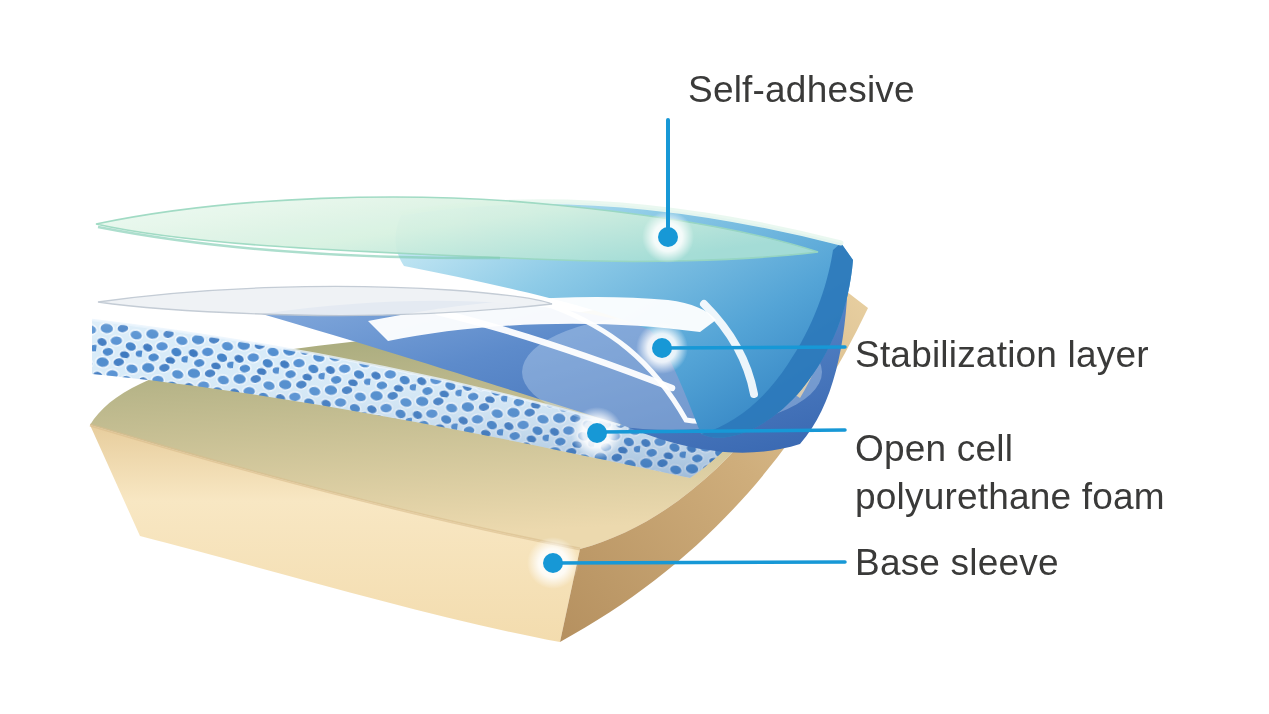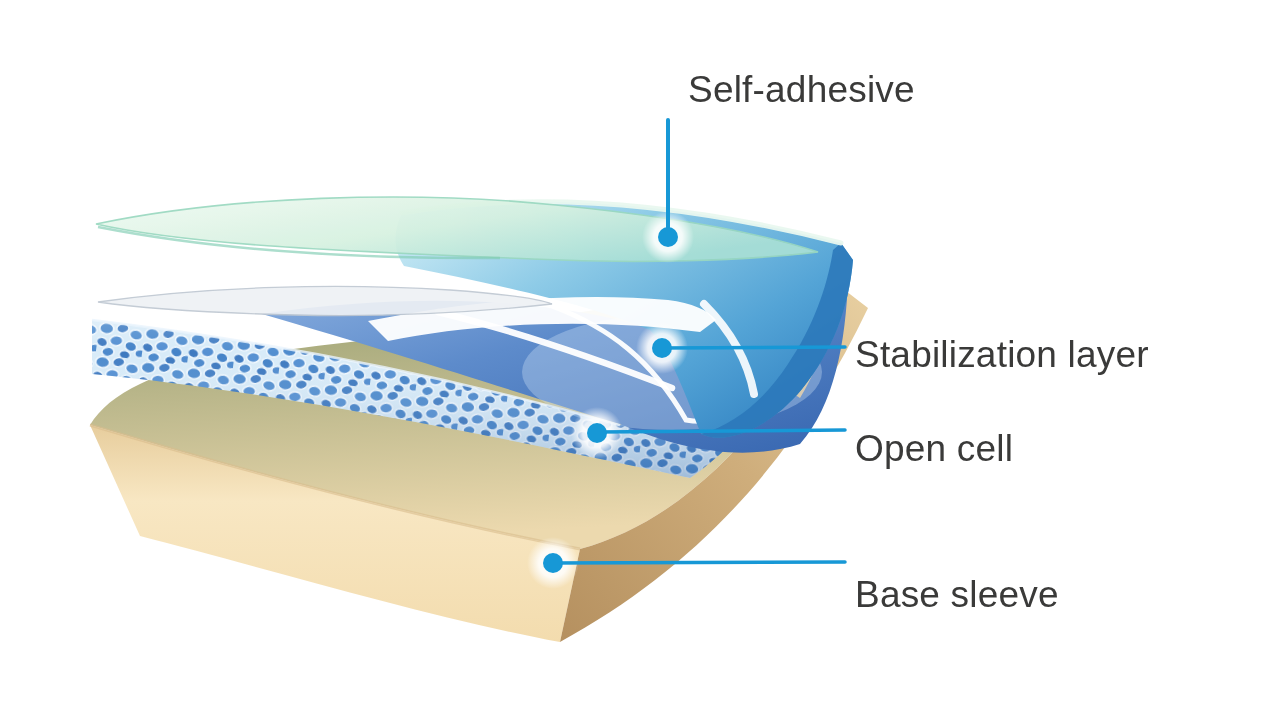--- a/index.html
+++ b/index.html
@@ -119,16 +119,17 @@
   </svg>
 
   <div class="callout-label" style="left:688px;top:66px;">
     <div>Self-adhesive</div>
   </div>
 
   <div class="callout-label" style="left:855px;top:323px;margin-top:8px;">Stabilization layer</div>
 
   <div class="callout-label" style="left:855px;top:425px;">
     <div>Open cell</div>
+    <div>polyurethane foam</div>
   </div>
 
-  <div class="callout-label" style="left:855px;top:539px;margin-top:32px;">Base sleeve</div>
+  <div class="callout-label" style="left:855px;top:539px;">Base sleeve</div>
 </div>
 
 </body></html>

